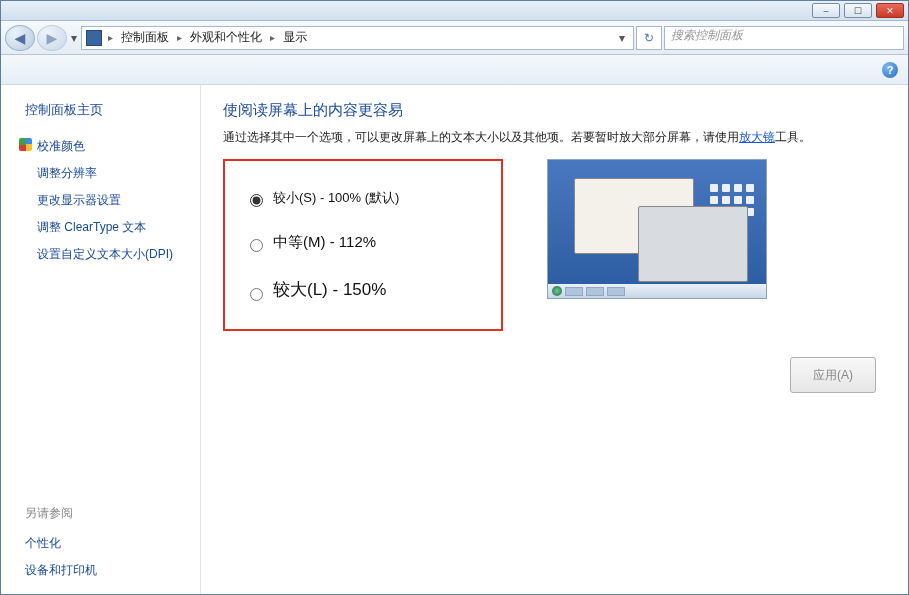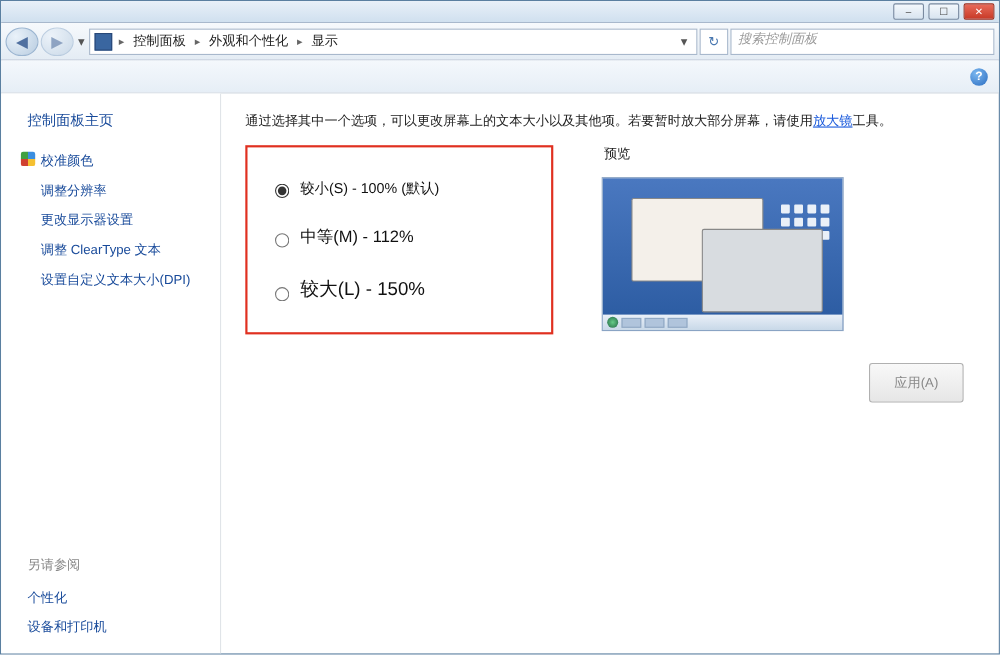--- a/index.html
+++ b/index.html
@@ -210,20 +210,21 @@
     <div class="sidelink">更改显示器设置</div>
     <div class="sidelink">调整 ClearType 文本</div>
     <div class="sidelink">设置自定义文本大小(DPI)</div>
     <div class="side-spacer"></div>
     <div class="side-subhead">另请参阅</div>
     <div class="sidelink" style="padding-left:6px">个性化</div>
     <div class="sidelink" style="padding-left:6px">设备和打印机</div>
   </div>
 
   <div class="main">
+    <div class="page-title">使阅读屏幕上的内容更容易</div>
     <div class="page-desc">
       <span>通过选择其中一个选项，可以更改屏幕上的文本大小以及其他项。若要暂时放大部分屏幕，请使用</span><a href="#">放大镜</a><span>工具。</span>
     </div>
 
     <div class="options-area">
       <div class="radio-box">
         <div class="radio-row">
           <input type="radio" name="sz" checked="" style="">
           <label>较小(S) - 100% (默认)</label>
         </div>
@@ -231,21 +232,20 @@
           <input type="radio" name="sz" style="">
           <label>中等(M) - 112%</label>
         </div>
         <div class="radio-row bigger">
           <input type="radio" name="sz" style="">
           <label>较大(L) - 150%</label>
         </div>
       </div>
 
       <div class="preview-area">
-        <div class="preview-title">预览</div>
         <div class="preview-img">
           <div class="pv-icons">
             <span></span>
               <span></span>
               <span></span>
               <span></span>
             <span></span>
               <span></span>
               <span></span>
               <span></span>

